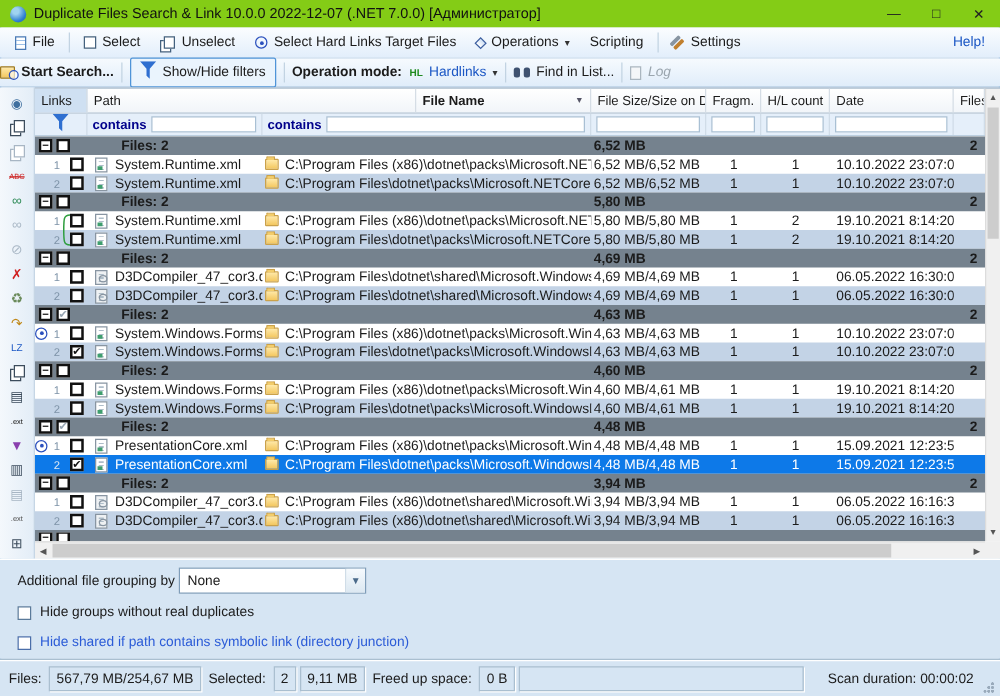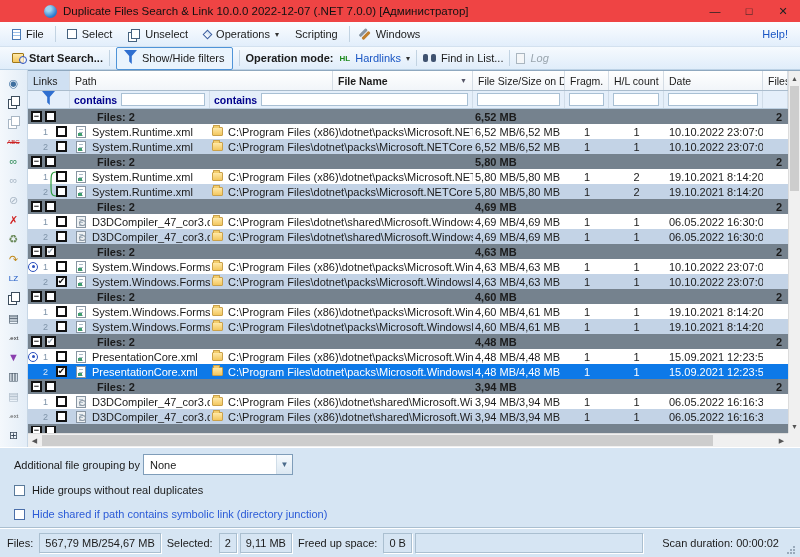--- a/index.html
+++ b/index.html
@@ -1,22 +1,22 @@
 <!DOCTYPE html>
 <html><head>
 <meta charset="utf-8">
 <style>
   * { margin:0; padding:0; box-sizing:border-box; }
   body { font-family:"Liberation Sans","DejaVu Sans",sans-serif; background:#e8e8e8; }
   #window { position:relative; width:800px; height:557px; background:#d6e5f3; overflow:hidden;
             outline:1px solid #6ea3d8; outline-offset:-1px; font-size:11px; color:#1b1b1b; }
 
   
-  .titlebar { position:absolute; top:0; left:0; right:0; height:22px; background:#ef4444;
-              display:flex; align-items:center;padding-left:36px; }
+  .titlebar { position:absolute; top:0; left:0; right:0; height:22px; background:#84cc16;
+              display:flex; align-items:center; }
   .appicon { width:13px; height:13px; margin:0 6px 0 8px; border-radius:50%;
              background:radial-gradient(circle at 35% 30%, #9fd3f0 0 20%, #2f7fd0 65%, #1a5ca8); flex:none; }
   .title-text { font-size:11.5px; color:#111; white-space:nowrap; overflow:hidden; flex:1; }
   .wbtn { width:34px; height:22px; display:flex; align-items:center; justify-content:center;
           font-size:11px; color:#222; flex:none; }
 
   
   .menubar { position:absolute; top:22px; left:0; right:0; height:25px;
              background:linear-gradient(#fbfdff,#e2eefb); border-bottom:1px solid #d3e1ef;
              display:flex; align-items:center; padding:0 4px; }
@@ -37,21 +37,21 @@
   .ic-target-icon::after, .tgt::after { content:""; position:absolute; left:50%; top:50%;
     width:3px; height:3px; margin:-1.5px 0 0 -1.5px; border-radius:50%; background:#2b50bd; }
   .ic-operations-icon { width:7px; height:7px; border:1.5px solid #3d5fa0; transform:rotate(45deg);
     background:linear-gradient(#cfe0f5,#fff); }
   .ic-settings-icon { width:10px; height:3px; background:#c07f2e; border-radius:1px;
     transform:rotate(-45deg); box-shadow:0 -4px 0 #8895a2; margin-top:3px; }
 
   
   .toolbar { position:absolute; top:47px; left:0; right:0; height:23px;
              background:linear-gradient(#f6fafe,#e0edfa); border-bottom:1px solid #bcd2e6;
-             display:flex; align-items:center; padding:0 12px; gap:6px; }
+             display:flex; align-items:center; padding:0 0; gap:6px; }
   .titem { display:flex; align-items:center; gap:5px; white-space:nowrap; }
   .bold { font-weight:bold; }
   .tsep { width:1px; height:16px; background:#c2d3e2; }
   .btn-filters { display:flex; align-items:center; gap:5px; border:1px solid #4f94d8;
                  background:#eaf4fd; border-radius:2px; padding:2px 7px; }
   .ic-folder-search { width:12px; height:10px; background:linear-gradient(#ffe9a8,#f3c75f);
     border:1px solid #a07818; border-radius:1px; position:relative; }
   .ic-folder-search::after { content:""; position:absolute; right:-4px; bottom:-2px; width:6px; height:6px;
     border:1.5px solid #2b50bd; border-radius:50%; background:rgba(255,255,255,.65); }
   .hl-badge { color:#1e8a1e; font-weight:bold; font-size:8px; }
@@ -190,31 +190,35 @@
         <span class="msep"></span>
         <span class="mitem">
           <span class="ic-select-icon"></span>
           <span>Select</span>
         </span>
         <span class="mitem">
           <span class="ic-unselect-icon"></span>
           <span>Unselect</span>
         </span>
         <span class="mitem">
+          <span class="ic-target-icon"></span>
+          <span>Select Hard Links Target Files</span>
+        </span>
+        <span class="mitem">
           <span class="ic-operations-icon"></span>
           <span>Operations</span>
           <span class="marrow">▾</span>
         </span>
         <span class="mitem">
           <span>Scripting</span>
         </span>
         <span class="msep"></span>
         <span class="mitem">
           <span class="ic-settings-icon"></span>
-          <span>Windows</span>
+          <span>Settings</span>
         </span>
       </span>
     <span class="help">Help!</span>
   </div>
 
   <div class="toolbar">
     <span class="titem bold">
       <span class="ic-folder-search"></span>
       <span>Start Search...</span>
     </span>

